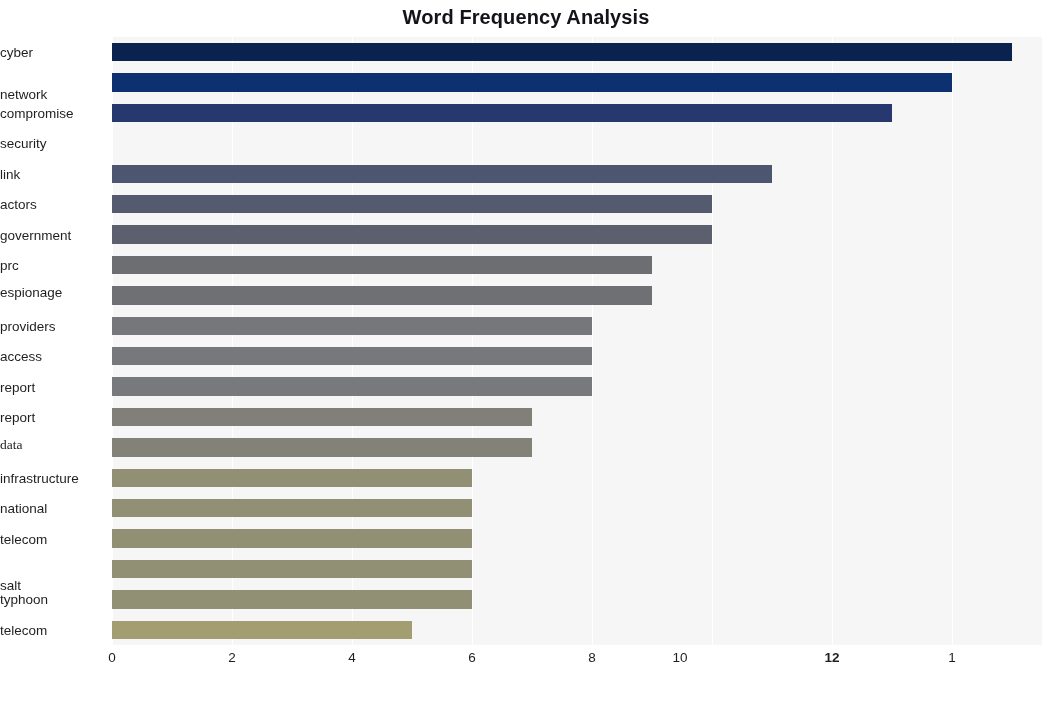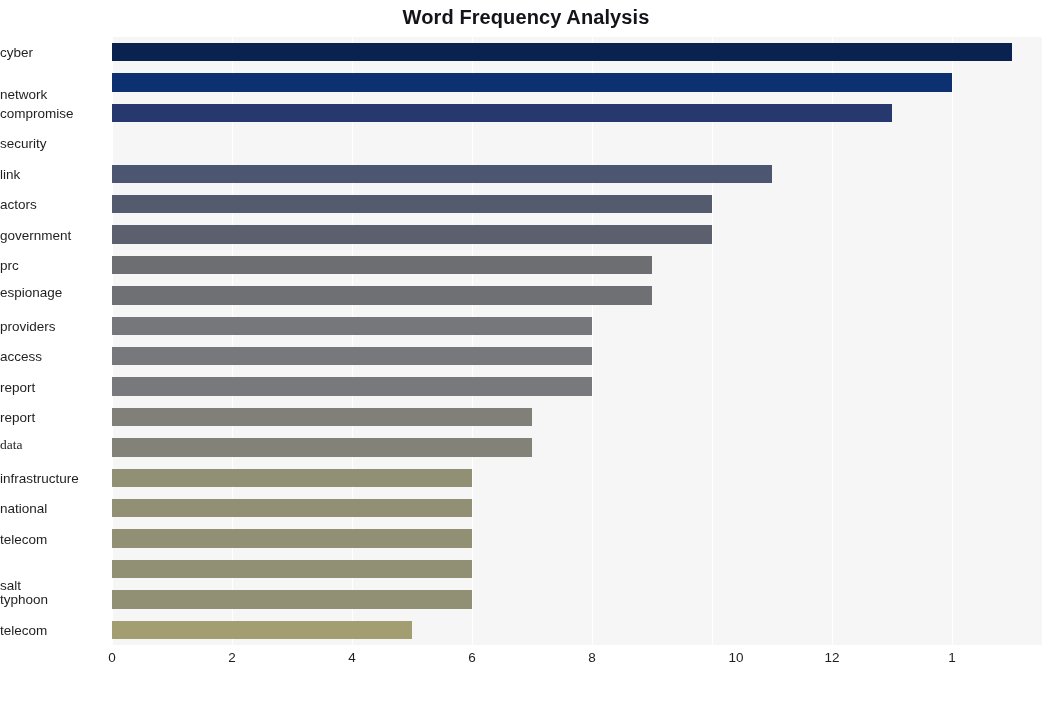--- a/index.html
+++ b/index.html
@@ -227,19 +227,19 @@
       <div class="y-tick-label" style="top: 548px; padding-left: 28px;">salt</div>
       <div class="y-tick-label" style="top: 562.4px;">typhoon</div>
       <div class="y-tick-label" style="top: 592.8px;">telecom</div>
     </div>
   <div id="x-tick-labels">
       <div class="x-tick-label" style="left: 0px;">0</div>
       <div class="x-tick-label" style="left: 120px;">2</div>
       <div class="x-tick-label" style="left: 240px;">4</div>
       <div class="x-tick-label" style="left: 360px;">6</div>
       <div class="x-tick-label" style="left: 480px;">8</div>
-      <div class="x-tick-label" style="left: 624px;">10</div>
-      <div class="x-tick-label" style="left: 720px;">12</div>
+      <div class="x-tick-label" style="left: 568px;">10</div>
+      <div class="x-tick-label" style="left: 720px; font-weight: bold;">12</div>
       <div class="x-tick-label" style="left: 840px;">1</div>
     </div>
 
 
 </div>
 
 </body></html>

